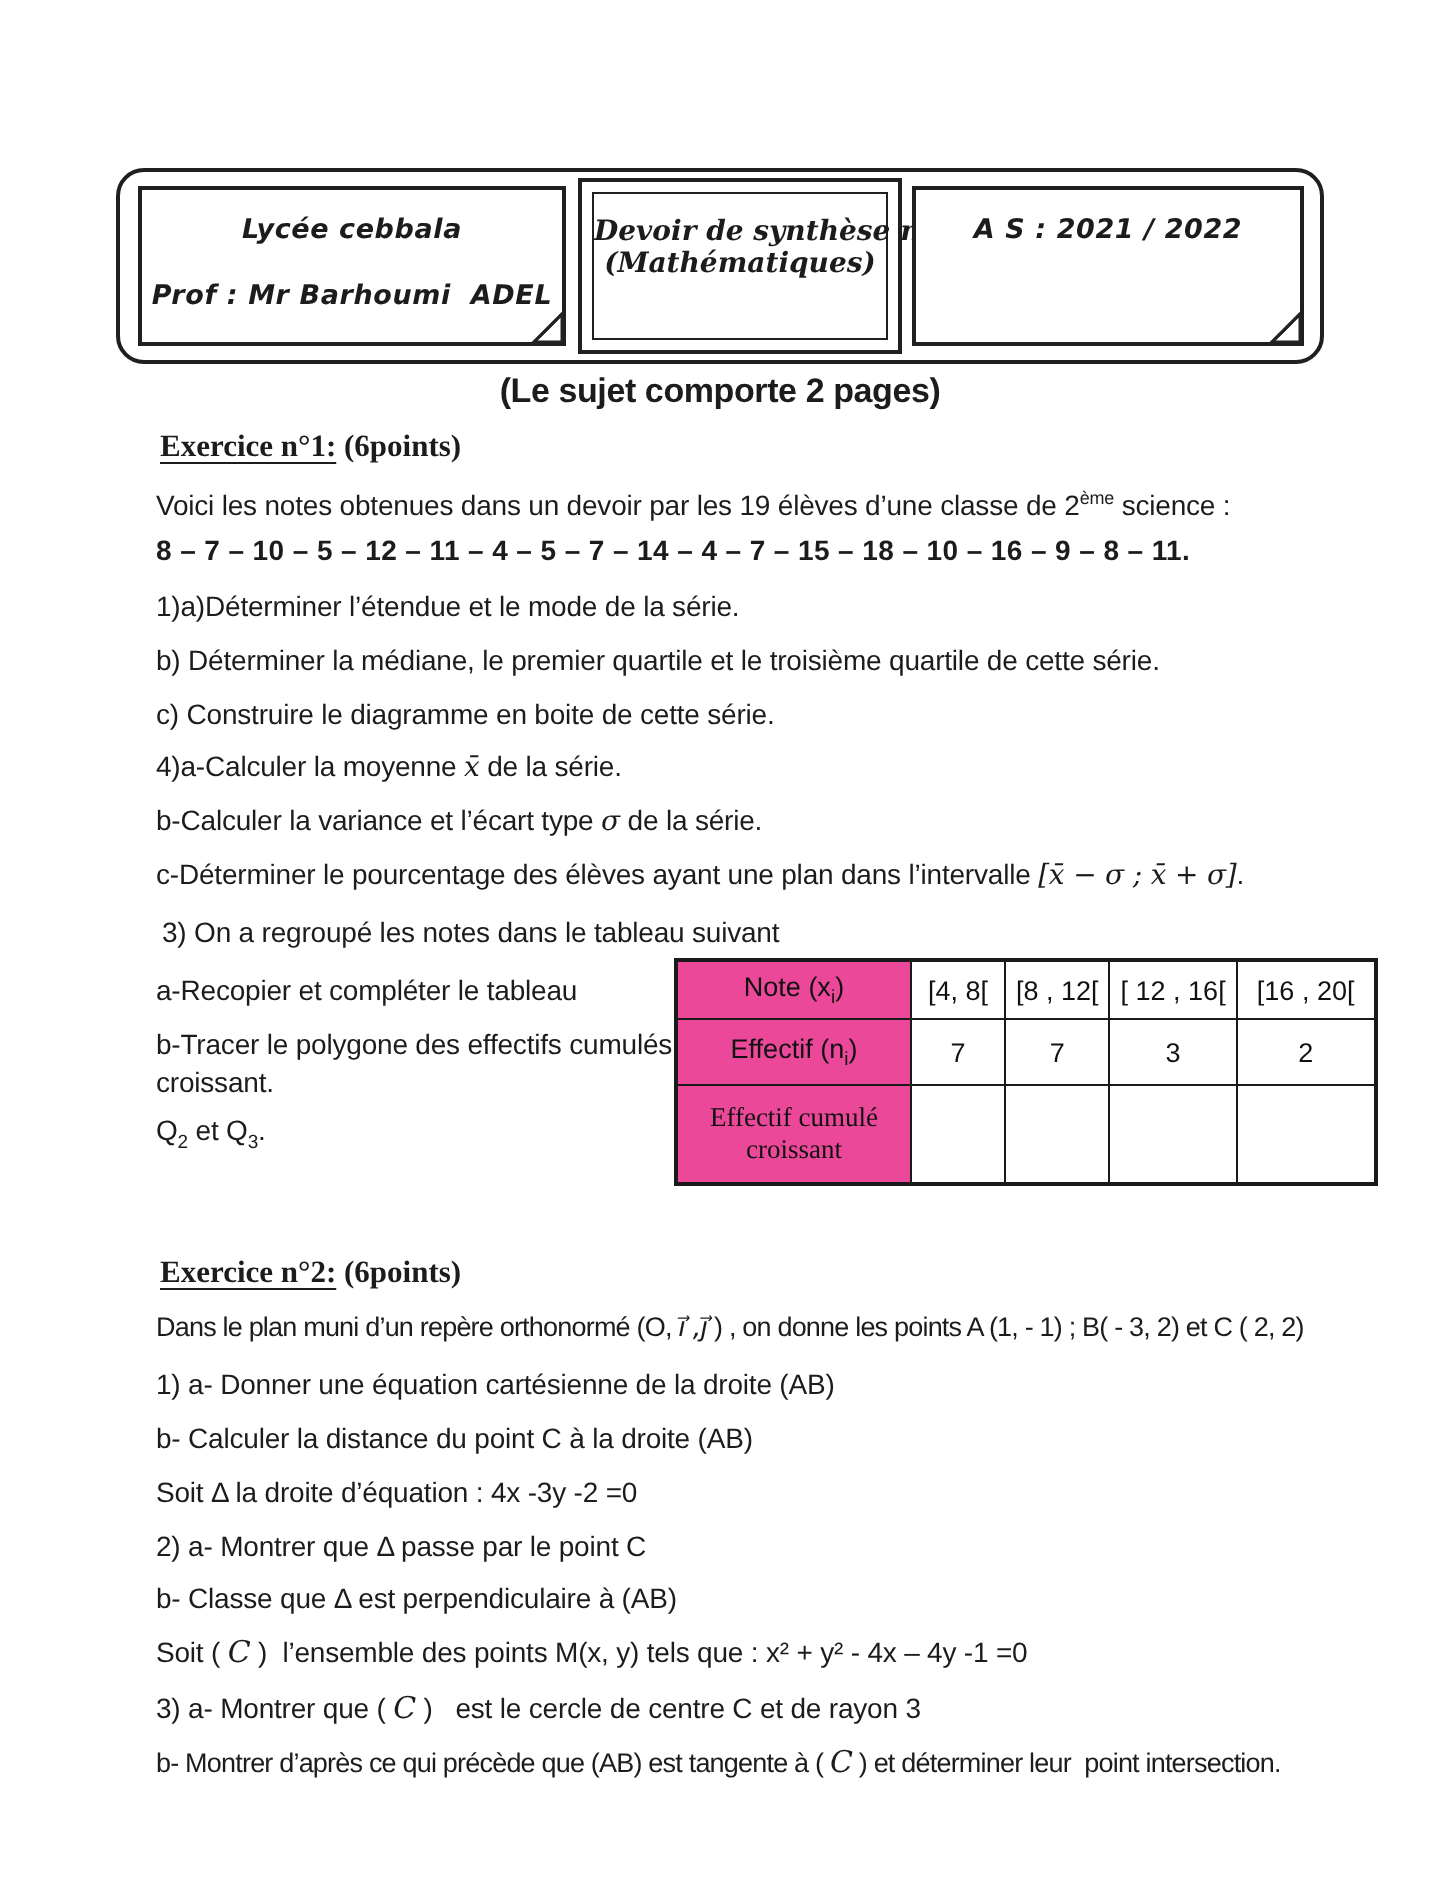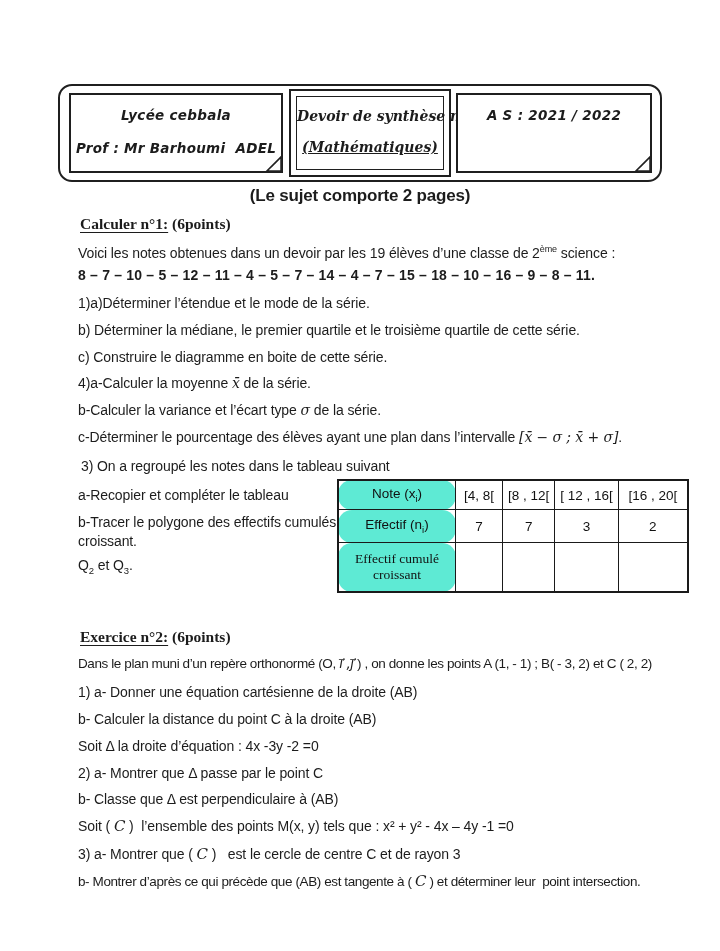--- a/index.html
+++ b/index.html
@@ -26,21 +26,21 @@
   }
   .box1 .hand.l1{margin-top:12px;}
   .box1 .hand.l2{margin-top:17px;}
   .box3 .hand.l1{margin-top:12px;}
   .box3 .hand.l2{margin-top:16px;font-size:13px;}
   .script{
     font-family:"DejaVu Serif",serif;font-style:italic;font-weight:700;
     font-size:14px;white-space:pre;
   }
   .box2i .script.l1{margin-top:11px;}
-  .box2i .script.l2{margin-top:15px;text-decoration:underline;}
+  .box2i .script.l2{}
   .fold{position:absolute;right:-1px;bottom:-1px;width:17px;height:17px;}
   .clock{display:inline-block;vertical-align:-2px;margin:0 2px;}
   sup{font-size:9px;}
   sub{font-size:9.5px;}
   
   .subject-note{
     position:absolute;left:0;top:186px;width:720px;text-align:center;
     font-size:17px;font-weight:700;letter-spacing:-.2px;
   }
   .ex-head{
@@ -61,21 +61,21 @@
   .sc{font-family:"DejaVu Serif",serif;font-style:italic;font-size:15px;}
   
   .note-table{
     position:absolute;left:337px;top:479px;border-collapse:collapse;
     font-size:13.5px;color:#111;border:2.5px solid #1a1a1a;background:#fff;
   }
   .note-table td{
     border:1.6px solid #1a1a1a;text-align:center;vertical-align:middle;
     padding:2px 5px;background:#fff;
   }
-  .note-table td.lbl{background:#5eead4;width:106px;border-radius:14px;}
+  .note-table td.lbl{background:#ec4899;width:106px;}
   .note-table tr.r1 td{height:24px;}
   .note-table tr.r2 td{height:28px;}
   .note-table tr.r3 td{height:44px;}
   .c2{min-width:36px;} .c3{min-width:40px;} .c4{min-width:52px;} .c5{min-width:58px;}
 </style>
 </head>
 <body>
 
 <div class="page">
 
@@ -98,21 +98,21 @@
       <div class="hand l1">A S : 2021 / 2022</div>
       <svg class="fold" viewBox="0 0 18 18">
           <path d="M2 17 L17 2 L17 17 Z" fill="#ffffff" stroke="#222222" stroke-width="1.7"></path>
           <path d="M2 17 Q9 11 17 2" fill="none" stroke="#222222" stroke-width="1"></path>
         </svg>
     </div>
   </div>
 
   <div class="subject-note">(Le sujet comporte 2 pages)</div>
 
-  <div class="ex-head" style="top:215px"><span class="u">Calculer n°1:</span><span> (6points)</span></div>
+  <div class="ex-head" style="top:215px"><span class="u">Exercice n°1:</span><span> (6points)</span></div>
 
   <div class="line" style="top:240px"><span>Voici les notes obtenues dans un devoir par les 19 élèves d’une classe de 2</span><sup>ème</sup><span> science :</span></div>
 
   <div class="line bold" style="top:266px">8 – 7 – 10 – 5 – 12 – 11 – 4 – 5 – 7 – 14 – 4 – 7 – 15 – 18 – 10 – 16 – 9 – 8 – 11.</div>
 
   <div class="line" style="top:294px">1)a)Déterminer l’étendue et le mode de la série.</div>
   <div class="line" style="top:321px">b) Déterminer la médiane, le premier quartile et le troisième quartile de cette série.</div>
   <div class="line" style="top:348px">c) Construire le diagramme en boite de cette série.</div>
 
   <div class="line" style="top:374px"><span>4)a-Calculer la moyenne </span><span class="mi">x̄</span><span> de la série.</span></div>

